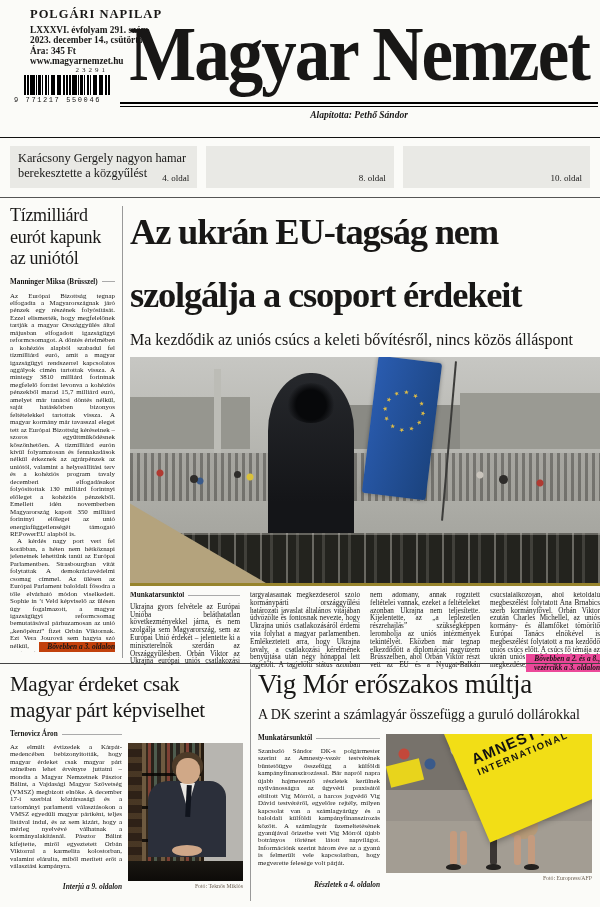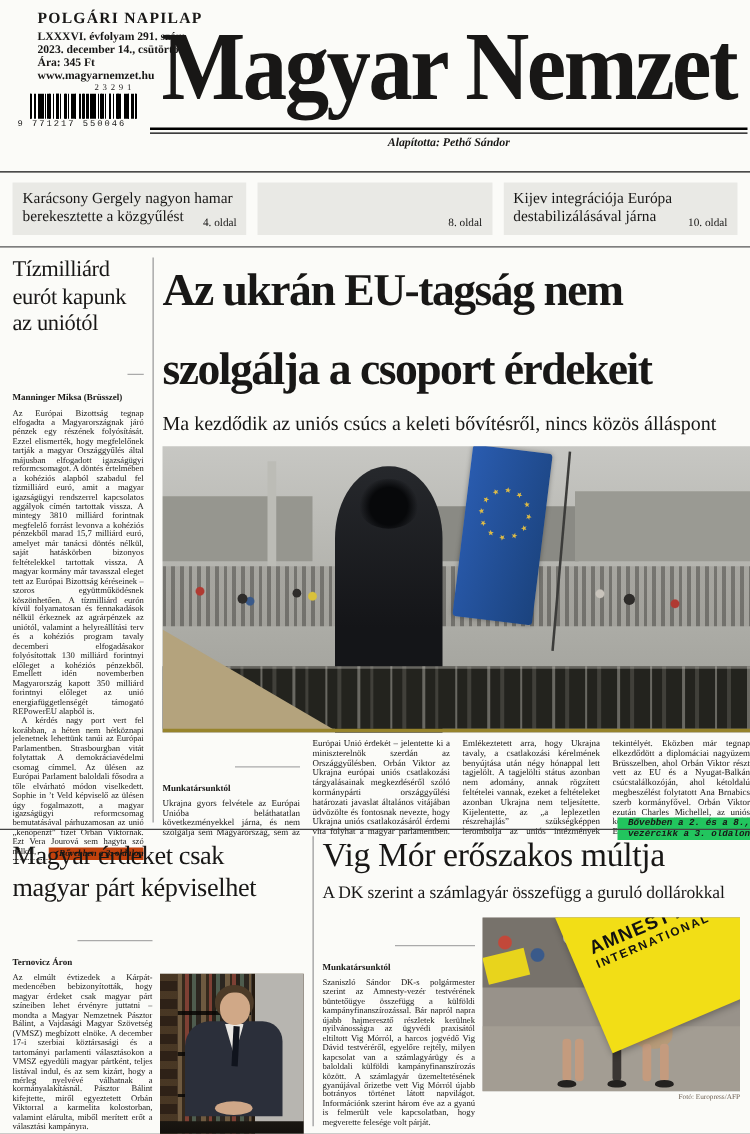--- a/index.html
+++ b/index.html
@@ -29,21 +29,21 @@
   .teaser-row{position:absolute;left:10px;right:10px;top:146px;display:flex;gap:9px;}
   .teaser{flex:1;height:33px;background:#e9e9e5;padding:5px 8px 4px 8px;position:relative;}
   .teaser-text{font-size:12.3px;line-height:15.3px;padding-right:2px;}
   .teaser-page{position:absolute;right:8px;bottom:5px;font-size:9px;}
   .sub-rule{position:absolute;left:0;right:0;top:197px;border-top:1px solid #555;}
 
   
   .col-left{position:absolute;left:10px;top:205px;width:105px;}
   .col-left h3{margin:0;font-size:18px;font-weight:400;line-height:21.5px;letter-spacing:-.3px;}
   .byline{display:flex;align-items:center;margin-top:8px;}
-  .byline span{font-size:7.2px;font-weight:700;white-space:nowrap;margin-top:36px;}
+  .byline span{font-size:7.2px;font-weight:700;white-space:nowrap;}
   .byline i.rl{flex:1;height:1px;background:#aaa;margin-left:4px;}
   .col-left .bodywrap{position:relative;height:360px;margin-top:6px;overflow:hidden;}
   .smallbody{font-size:6.9px;line-height:7.45px;text-align:justify;}
   .smallbody p{margin:0;}
   .smallbody p + p{text-indent:7px;}
   .more{font-size:7.4px;font-style:italic;font-weight:700;text-align:right;line-height:8.4px;}
   .col-left .more{position:absolute;right:0;bottom:0;background:#c2410c;padding:1px 0 0 8px;}
   .vrule1{position:absolute;left:122px;top:206px;width:1px;height:452px;background:#999;}
 
   
@@ -82,21 +82,21 @@
   .stone{position:absolute;inset:0;background:#b4a37d;
          clip-path:polygon(0 64%,30% 100%,0 100%);}
   .goldline{position:absolute;left:0;right:0;bottom:0;height:3px;background:#97842c;}
   .caption-row{display:flex;justify-content:space-between;align-items:baseline;margin-top:3px;}
   .caption{font-size:8.4px;font-weight:700;}
   .credit{font-size:6.3px;color:#55493c;}
   .lead-bodywrap{position:relative;margin-top:6px;height:80px;}
   .lead-body{column-count:4;column-gap:10px;height:80px;overflow:hidden;
              font-size:7.2px;line-height:7.8px;text-align:justify;}
   .lead-body .byline{margin:0 0 4px 0;}
-  .lead-more{position:absolute;right:0;bottom:0;background:#22c55e;padding:1px 0 0 8px;font-family:Liberation Mono, monospace;}
+  .lead-more{position:absolute;right:0;bottom:0;background:#ec4899;padding:1px 0 0 8px;}
 
   
   .bottom-rule{position:absolute;left:0;right:0;top:663px;border-top:1px solid #444;}
   .vrule2{position:absolute;left:250px;top:669px;width:1px;height:232px;background:#999;}
 
   .bl{position:absolute;left:10px;top:671px;width:233px;}
   .bl h2{margin:0;font-size:21px;font-weight:400;line-height:26px;letter-spacing:-.3px;}
   .bl .byline{width:112px;margin-top:7px;}
   .bl-main{display:flex;margin-top:5px;}
   .bl-textwrap{position:relative;width:112px;height:148px;overflow:hidden;}
@@ -178,21 +178,20 @@
 
   <div class="teaser-row">
     <div class="teaser">
       <div class="teaser-text">Karácsony Gergely nagyon hamar berekesztette a közgyűlést</div>
       <div class="teaser-page">4. oldal</div>
     </div>
     <div class="teaser">
       <div class="teaser-page">8. oldal</div>
     </div>
     <div class="teaser">
-      <div class="teaser-text">Kijev integrációja Európa destabilizálásával járna</div>
       <div class="teaser-page">10. oldal</div>
     </div>
   </div>
   <div class="sub-rule"></div>
 
   <div class="col-left">
     <h3>Tízmilliárd eurót kapunk az uniótól</h3>
     <div class="byline">
       <span>Manninger Miksa (Brüsszel)</span>
         <i class="rl"></i>

